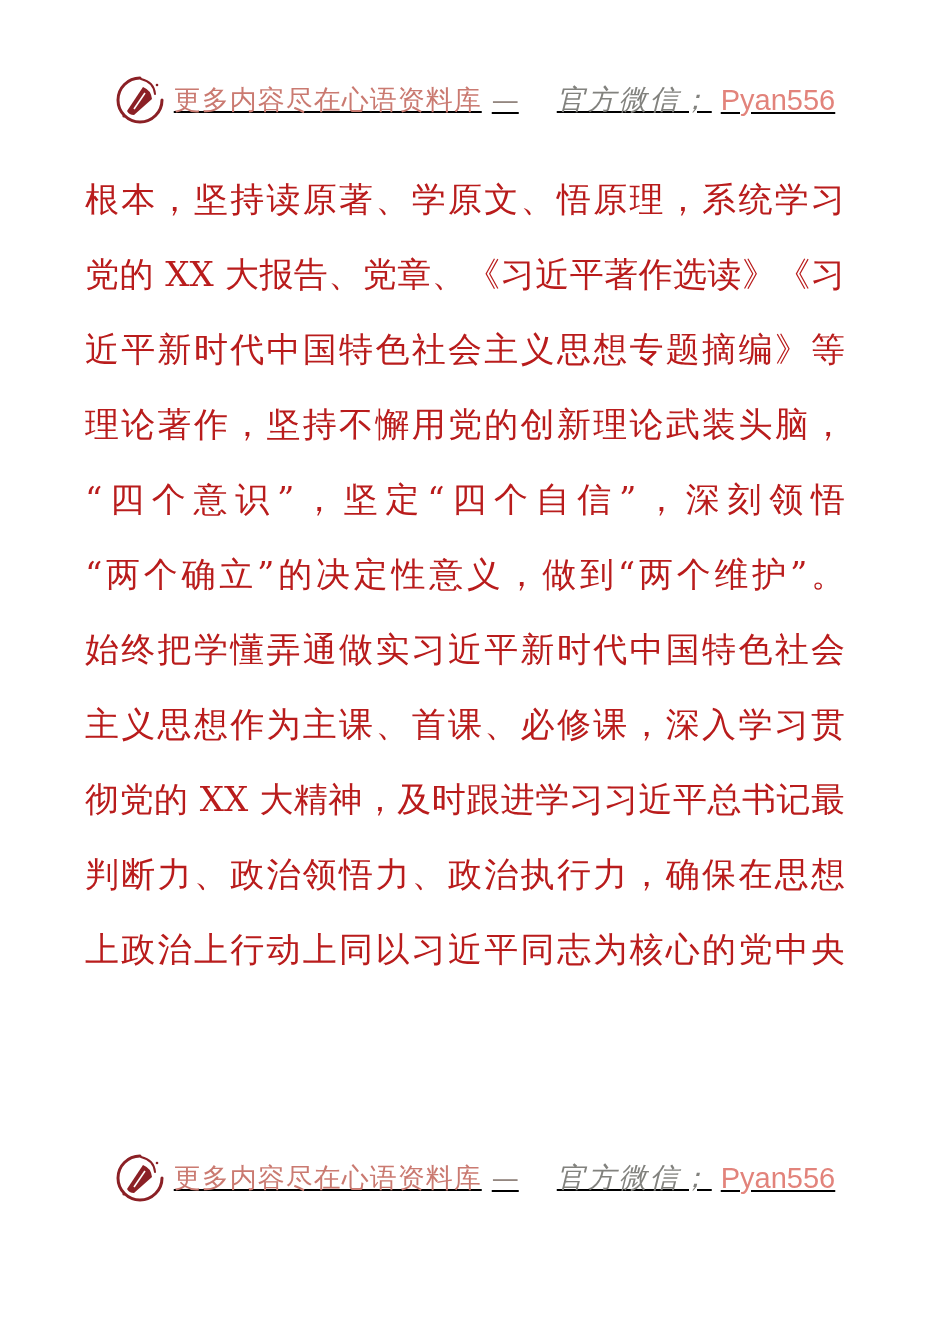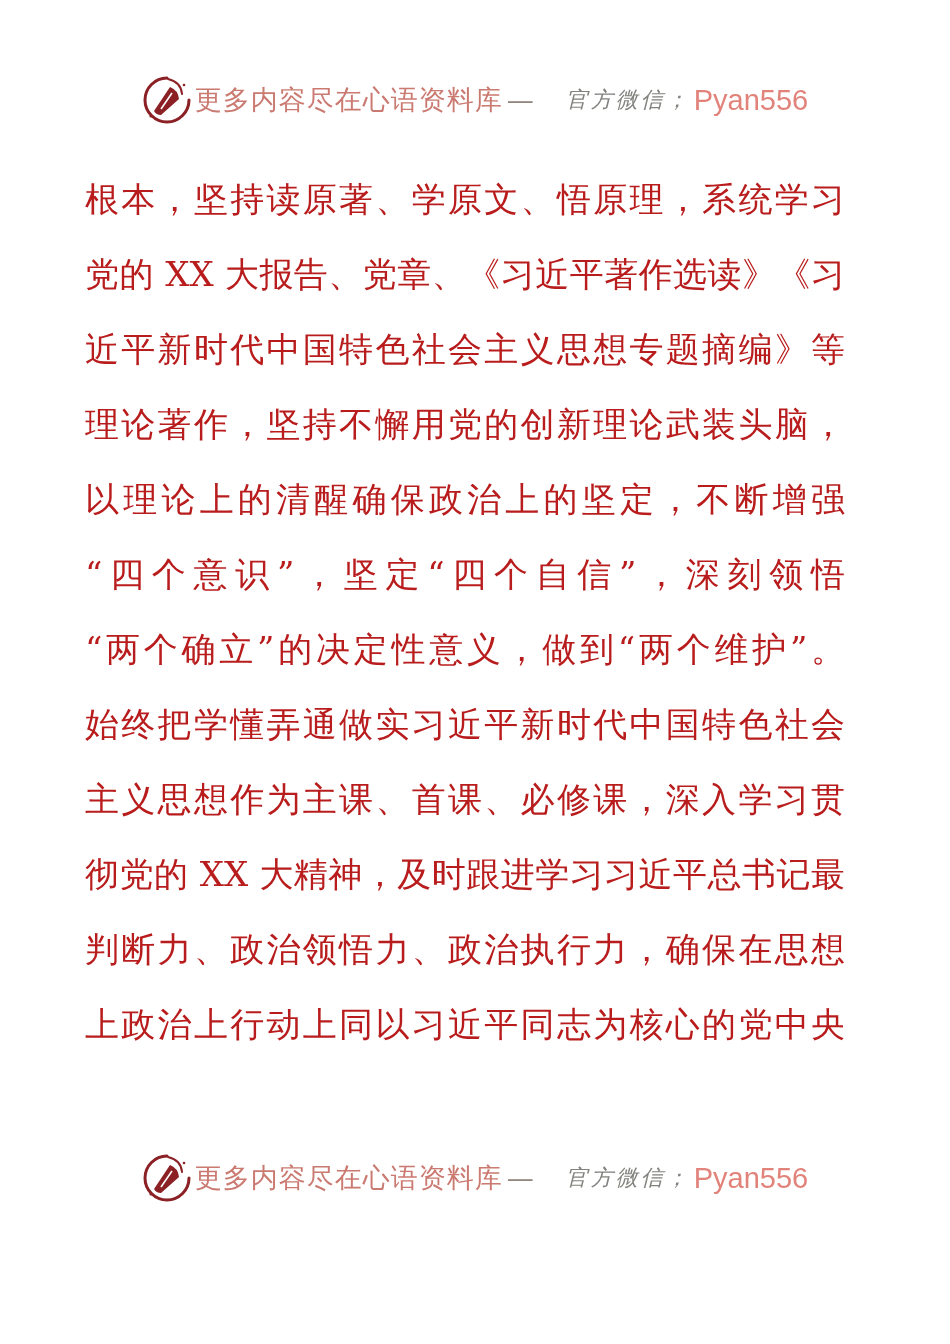--- a/index.html
+++ b/index.html
@@ -17,22 +17,23 @@
     background: #ffffff;
   }
   
   .wm-row {
     position: absolute;
     left: 0;
     right: 0;
     display: flex;
     justify-content: center;
     align-items: center;
-    gap: 3px;
+    gap: 9px;
     height: 56px;
+    text-decoration: underline;
   }
   .wm-row.top { top: 72px; }
   .wm-row.bottom { top: 1150px; }
   .wm-logo {
     width: 50px;
     height: 52px;
     flex: 0 0 auto;
     display: block;
   }
   .wm-main {
@@ -44,21 +45,21 @@
   }
   .wm-dash {
     font-family: "DejaVu Serif", "Liberation Serif", serif;
     font-size: 27px;
     color: #93867f;
     margin: 0 1px;
   }
   .wm-label {
     font-family: "DejaVu Serif", "Liberation Serif", serif;
     font-style: italic;
-    font-size: 22px;
+    font-size: 28px;
     color: #82827e;
     letter-spacing: 3px;
     white-space: nowrap;
     margin-left: 28px;
   }
   .wm-id {
     font-family: "Liberation Sans", "DejaVu Sans", sans-serif;
     font-size: 29px;
     color: #e2837b;
     margin-left: 0;
@@ -101,21 +102,20 @@
       <span class="wm-dash">—</span>
       <span class="wm-label">官方微信；</span>
     <span class="wm-id">Pyan556</span>
   </div>
 
   <div class="doc-body">
     <div class="doc-line">根本，坚持读原著、学原文、悟原理，系统学习</div>
     <div class="doc-line">党的 XX 大报告、党章、《习近平著作选读》《习</div>
     <div class="doc-line">近平新时代中国特色社会主义思想专题摘编》等</div>
     <div class="doc-line">理论著作，坚持不懈用党的创新理论武装头脑，</div>
-    <div class="doc-line">以理论上的清醒确保政治上的坚定，不断增强</div>
     <div class="doc-line">“四个意识”，坚定“四个自信”，深刻领悟</div>
     <div class="doc-line">“两个确立”的决定性意义，做到“两个维护”。</div>
     <div class="doc-line">始终把学懂弄通做实习近平新时代中国特色社会</div>
     <div class="doc-line">主义思想作为主课、首课、必修课，深入学习贯</div>
     <div class="doc-line">彻党的 XX 大精神，及时跟进学习习近平总书记最</div>
     <div class="doc-line">判断力、政治领悟力、政治执行力，确保在思想</div>
     <div class="doc-line">上政治上行动上同以习近平同志为核心的党中央</div>
   </div>
 
   <div class="wm-row bottom">

